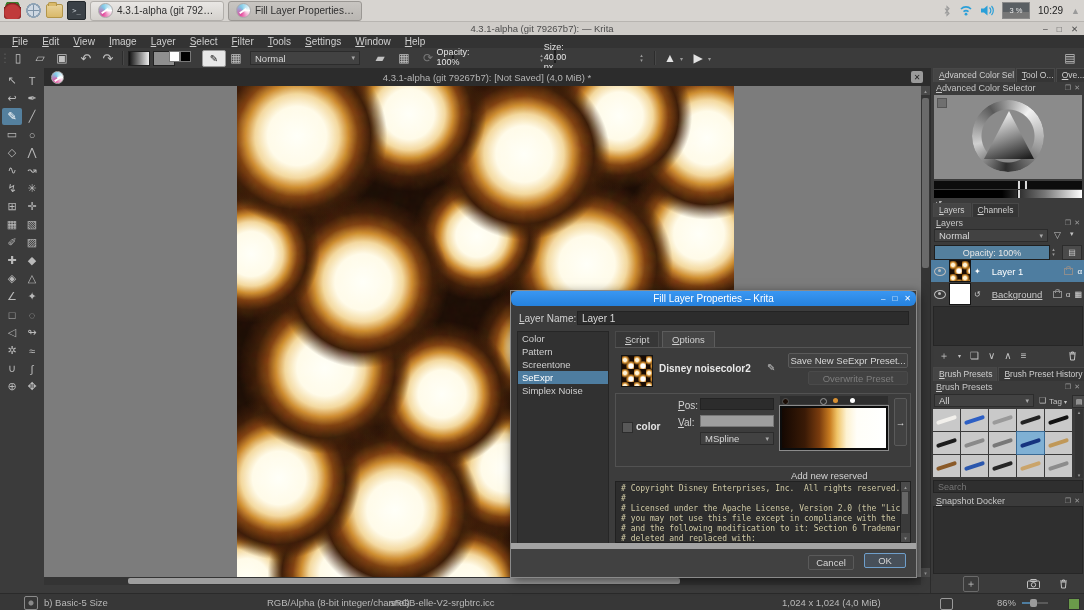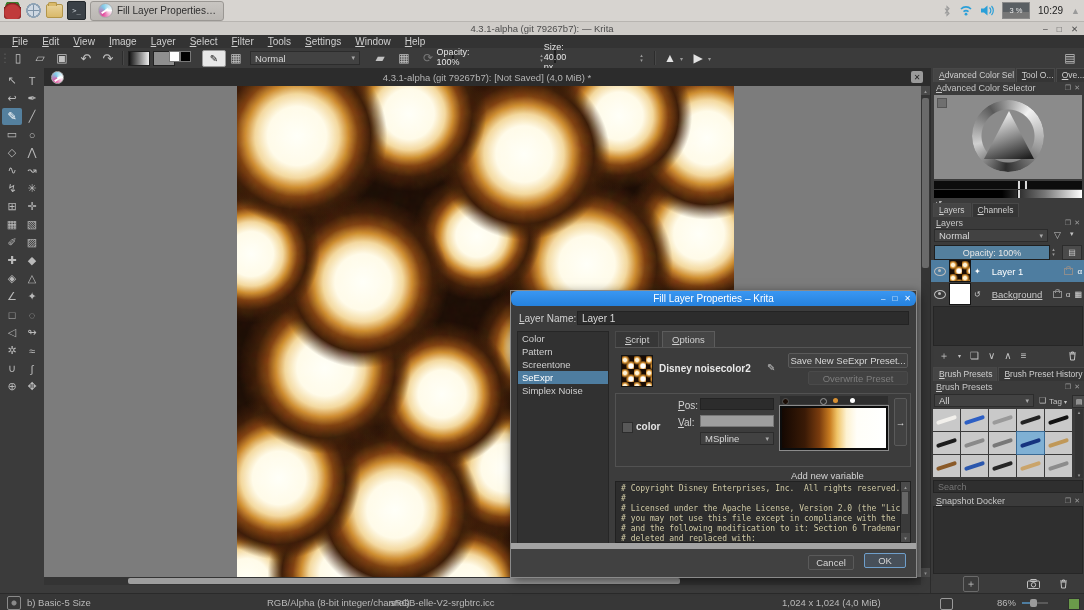--- a/index.html
+++ b/index.html
@@ -183,20 +183,24 @@
 
 <div id="app">
 
   <div class="abs taskbar">
     <span class="tb-icon raspberry"></span>
     <span class="tb-icon globe"></span>
     <span class="tb-icon">
         <span class="folder"></span>
       </span>
     <span class="tb-icon terminal">&gt;_</span>
+    <span class="win-btn">
+      <span class="krita-logo"></span>
+      <span class="label">4.3.1-alpha (git 7926...</span>
+    </span>
     <span class="win-btn active">
       <span class="krita-logo"></span>
       <span class="label">Fill Layer Properties –...</span>
     </span>
     <span class="tray">
       <svg width="8" height="12" viewBox="0 0 8 12">
         <path d="M2 3.5 L6 8.5 L4 10.5 L4 1.5 L6 3.5 L2 8.5" stroke="#9a9a9a" stroke-width="1.1" fill="none"></path>
       </svg>
       <svg width="14" height="11" viewBox="0 0 14 11">
         <path d="M2 4 A7 7 0 0 1 12 4" stroke="#2a9fd8" stroke-width="1.6" fill="none"></path>
@@ -575,21 +579,21 @@
         </span>
         <span class="grad-stops" style="left:164px;top:2px;width:108px;">
           <span class="stop" style="left:2px;background:#1a0c04;border:1px solid #555;"></span>
           <span class="stop" style="left:40px;background:transparent;border:1px solid #999;"></span>
           <span class="stop" style="left:53px;background:#d89032;"></span>
           <span class="stop" style="left:70px;background:#ffffff;"></span>
         </span>
         <span class="gradient" style="left:164px;top:12px;width:104px;height:40px;"></span>
         <span class="abs btn" style="left:278px;top:4px;width:13px;height:48px;">→</span>
       </div>
-      <span class="abs" style="left:176px;top:139px;font-size:9.5px;color:#d2d2d2;">Add new variable</span>
+      <span class="abs" style="left:176px;top:139px;font-size:9.5px;color:#d2d2d2;">Add new reserved</span>
 
       <div class="script-box">
         <pre># Copyright Disney Enterprises, Inc.  All rights reserved.
 #
 # Licensed under the Apache License, Version 2.0 (the "License");
 # you may not use this file except in compliance with the License
 # and the following modification to it: Section 6 Trademarks.
 # deleted and replaced with:
 #</pre>
         <div class="sb-scroll">
@@ -600,21 +604,21 @@
       </div>
     </div>
 
     <div class="dlg-footer">
       <span class="abs btn u1" style="right:62px;top:6px;width:46px;height:15px;">Cancel</span>
       <span class="abs btn u1" style="right:10px;top:4px;width:42px;height:15px;border-color:#6f9fcb;background:#47505a;">OK</span>
     </div>
   </div>
 
   <div class="abs statusbar">
-    <span class="sb-item" style="left:7px;align-items:center;">
+    <span class="sb-item" style="left:24px;align-items:center;">
       <span class="preset-icon"></span>
       <span>b) Basic-5 Size</span>
     </span>
     <span class="sb-item" style="left:267px;">RGB/Alpha (8-bit integer/channel)</span>
     <span class="sb-item" style="left:390px;">sRGB-elle-V2-srgbtrc.icc</span>
     <span class="sb-item" style="left:782px;">1,024 x 1,024 (4,0 MiB)</span>
     <span class="sel-icon"></span>
     <span class="sb-item" style="left:997px;">86%</span>
     <span class="zoom-slider">
         <span class="zfill"></span>

